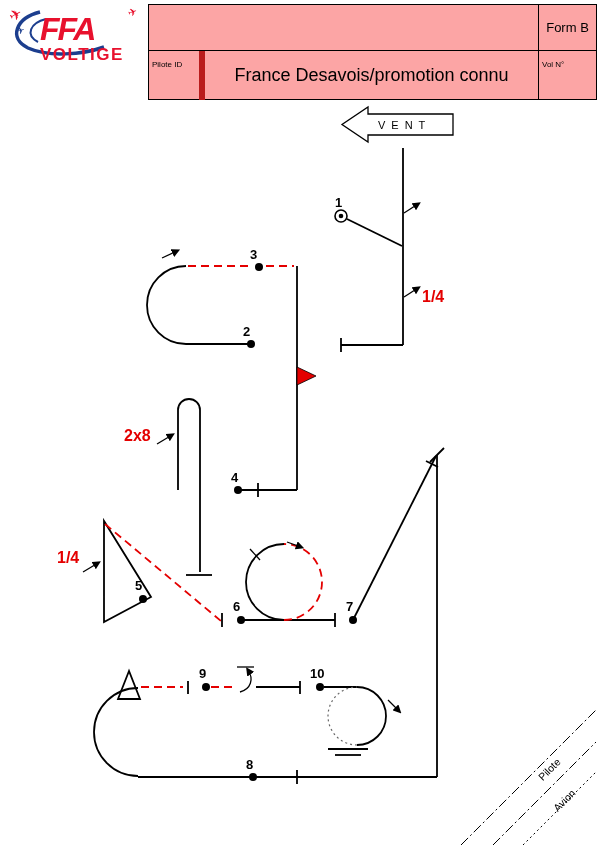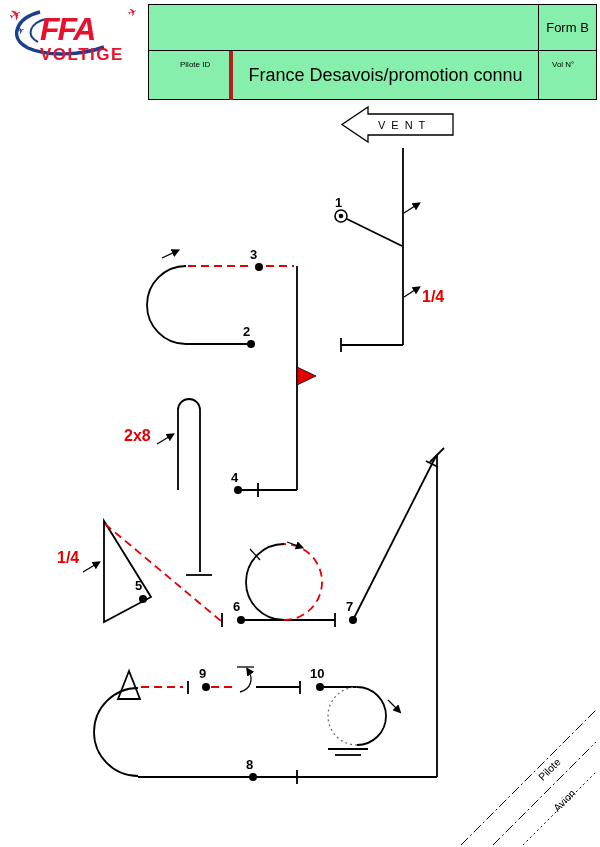--- a/index.html
+++ b/index.html
@@ -4,32 +4,32 @@
 <title>Form B</title>
 <style>
   html,body { margin:0; padding:0; }
   body {
     width:600px; height:847px; background:#ffffff; position:relative;
     font-family:"Liberation Sans", sans-serif; overflow:hidden;
   }
   
   .header-box {
     position:absolute; left:148px; top:4px; width:449px; height:96px;
-    border:1px solid #000; box-sizing:border-box; background:#86efac;
+    border:1px solid #000; box-sizing:border-box; background:#fca5a5;
   }
   .hb-top { height:46px; border-bottom:1px solid #000; display:flex; box-sizing:border-box; }
   .hb-top-left { flex:1; }
   .hb-form {
     width:58px; border-left:1px solid #000; display:flex;
     align-items:center; justify-content:center; font-size:13px; box-sizing:border-box;
   }
   .hb-bottom { display:flex; height:49px; box-sizing:border-box; }
-  .hb-pilote { width:56px; border-right:4px solid #b91c1c; box-sizing:border-box; padding:2px 3px;margin-left:28px; }
+  .hb-pilote { width:56px; border-right:6px solid #b91c1c; box-sizing:border-box; padding:2px 3px; }
   .hb-title { flex:1; display:flex; align-items:center; justify-content:center; font-size:18px; }
-  .hb-vol { width:58px; border-left:1px solid #000; box-sizing:border-box; padding:2px 13px; }
+  .hb-vol { width:58px; border-left:1px solid #000; box-sizing:border-box; padding:2px 3px; }
   .tiny { font-size:8px; color:#000; }
   
   .logo { position:absolute; left:4px; top:2px; width:148px; height:64px; }
   
   .seq { position:absolute; left:0; top:0; width:600px; height:847px; }
   .fl   { stroke:#000; stroke-width:1.8; fill:none; }
   .flthin { stroke:#000; stroke-width:1.3; fill:none; }
   .rd   { stroke:#e40000; stroke-width:1.8; fill:none; stroke-dasharray:8 5; }
   .dotted { stroke:#666; stroke-width:1.2; fill:none; stroke-dasharray:2 3; }
   .num  { font:bold 13px "Liberation Sans", sans-serif; fill:#000; }

